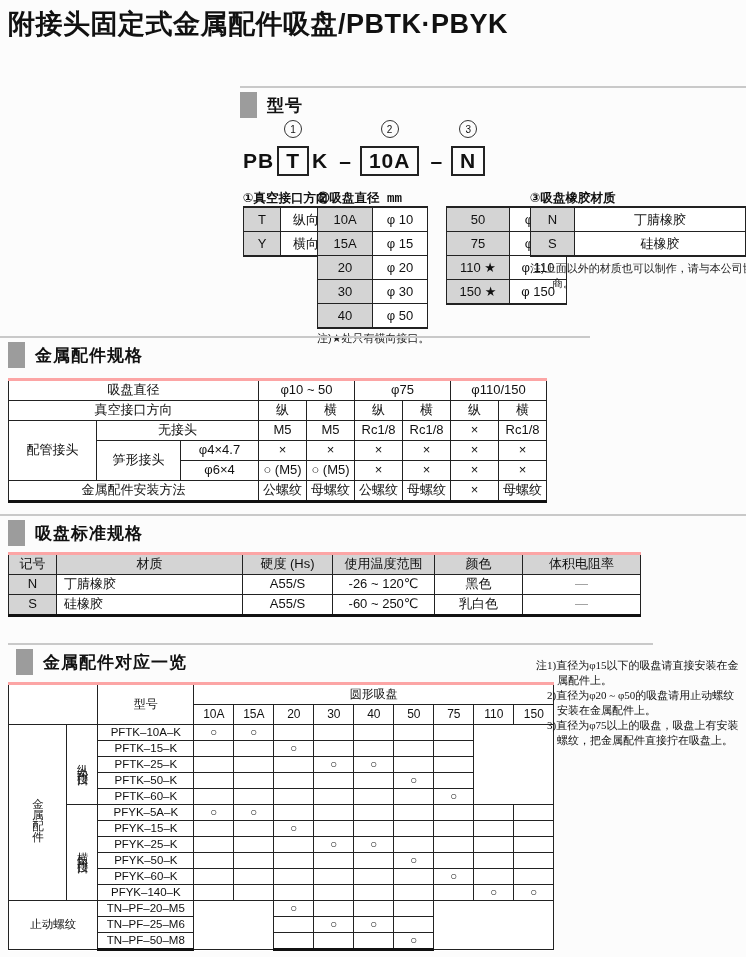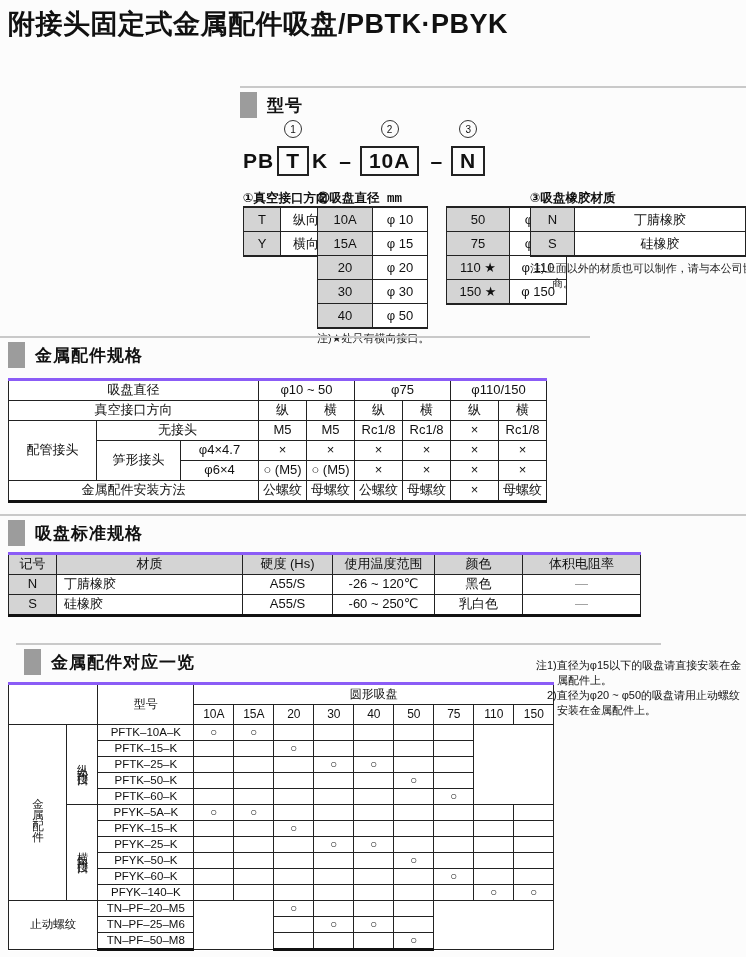--- a/index.html
+++ b/index.html
@@ -45,21 +45,21 @@
   .key-cell { background:#d4d4d4 !important; }
   .mini-note { position:absolute; font-size:11px; color:#222; }
   .hang { padding-left:22px; text-indent:-22px; line-height:15px; }
 
   
   .spec-table { position:absolute; border-collapse:collapse; background:#fff; }
   .spec-table td {
     border:1px solid #222; text-align:center; font-size:13px;
     height:19px; padding:0 3px; line-height:1.15;
   }
-  .spec-table tr:first-child td { border-top:3px solid #8b5cf6; }
+  .spec-table tr:first-child td { border-top:3px solid #fca5a5; }
   .spec-table tr:last-child td { border-bottom:3px solid #111; }
   .left-align { text-align:left !important; padding-left:7px !important; }
   .gray-bg { background:#d4d4d4; }
   .dim-dash { color:#999; }
 
   
   .map-table td { font-size:11.5px; height:15px; padding:0 2px; }
   .map-table .hrow td { height:19px; font-size:12px; }
   .vtext { writing-mode:vertical-rl; text-orientation:upright; letter-spacing:4px; display:inline-block; }
   .vtext-big { letter-spacing:11px; }
@@ -306,21 +306,21 @@
     <td class="gray-bg">S</td>
     <td class="left-align">硅橡胶</td>
     <td>A55/S</td>
     <td>-60 ~ 250℃</td>
     <td>乳白色</td>
     <td class="dim-dash">—</td>
   </tr>
 </tbody>
   </table>
 
-<div class="sec-header" style="top:643px; left:16px; width:645px;">
+<div class="sec-header" style="top:643px; left:8px; width:645px;">
   <div class="sec-inner">
     <div class="gray-sq" style="margin-left:8px;"></div>
     <div class="sec-title">金属配件对应一览</div>
   </div>
 </div>
 
 <table class="spec-table map-table" style="top:682px; left:8px;">
   <colgroup>
     <col style="width:30px">
       <col style="width:30px">
@@ -501,16 +501,17 @@
   <tr>
     <td>TN–PF–50–M8</td>
     <td class="mark"></td>
     <td class="mark"></td>
     <td class="mark"></td>
     <td class="mark">○</td>
   </tr>
 </tbody>
   </table>
 
-<div class="map-notes" style="top:658px; left:536px; width:206px;">
+<div class="map-notes" style="top:658px; left:536px; width:206px;font-family:Liberation Serif, serif;">
   <div class="map-note-first">注1)直径为φ15以下的吸盘请直接安装在金属配件上。</div>
   <div class="map-note-sub">2)直径为φ20 ~ φ50的吸盘请用止动螺纹安装在金属配件上。</div>
+  <div class="map-note-sub">3)直径为φ75以上的吸盘，吸盘上有安装螺纹，把金属配件直接拧在吸盘上。</div>
 </div>
 
 </body></html>

